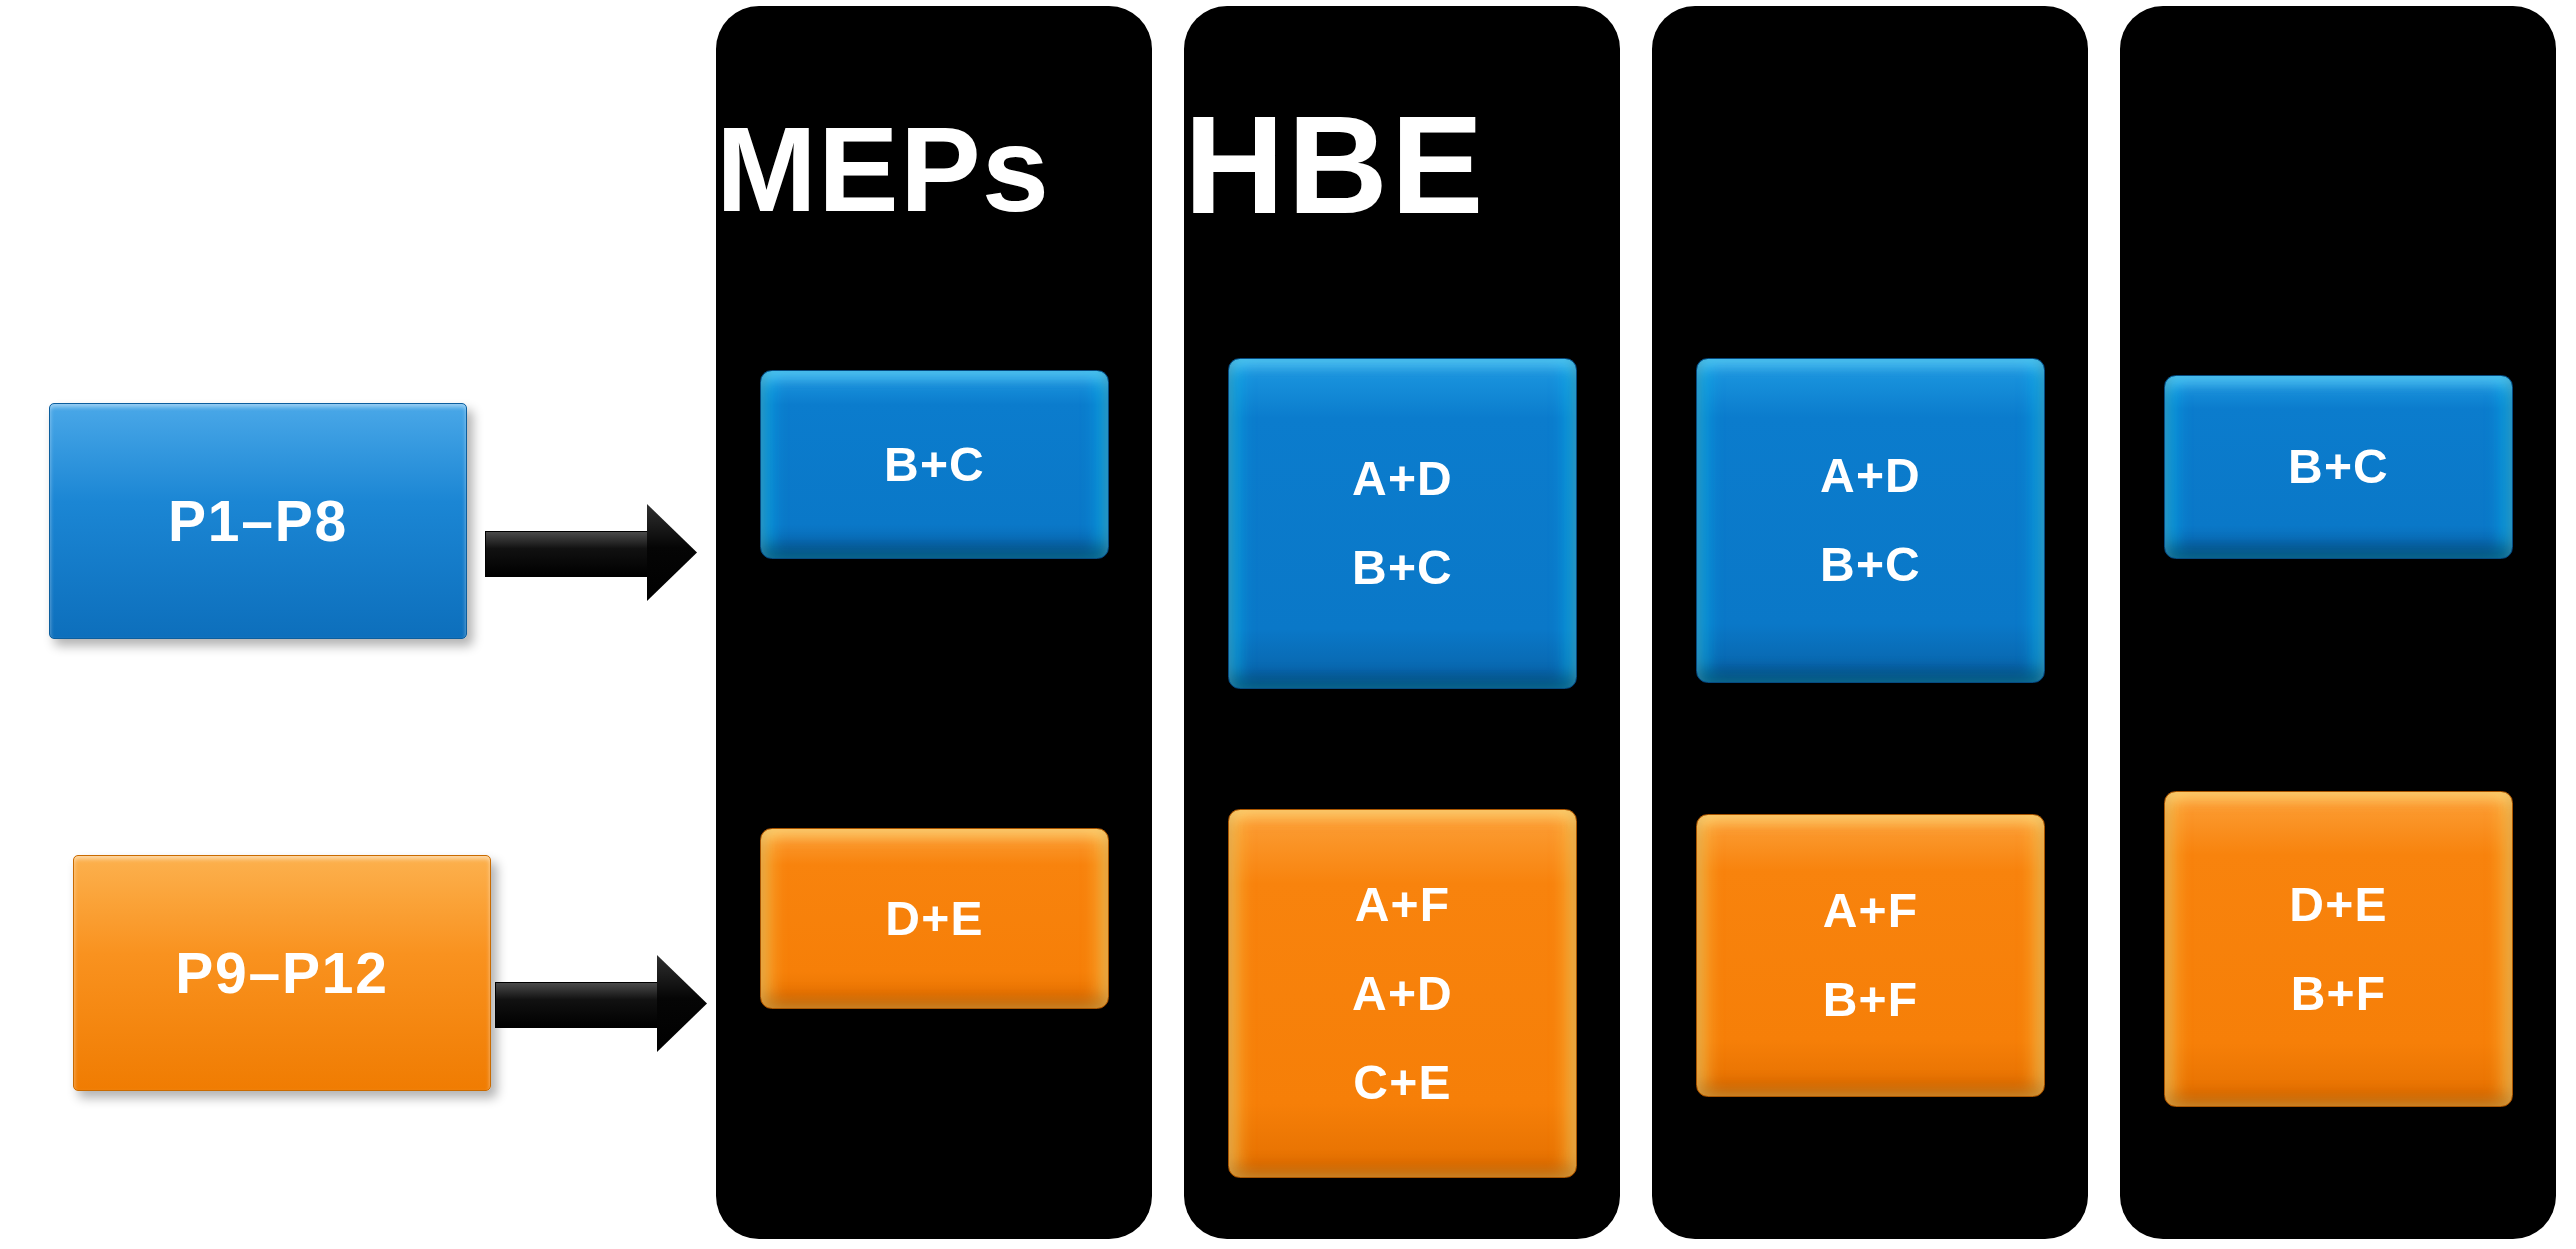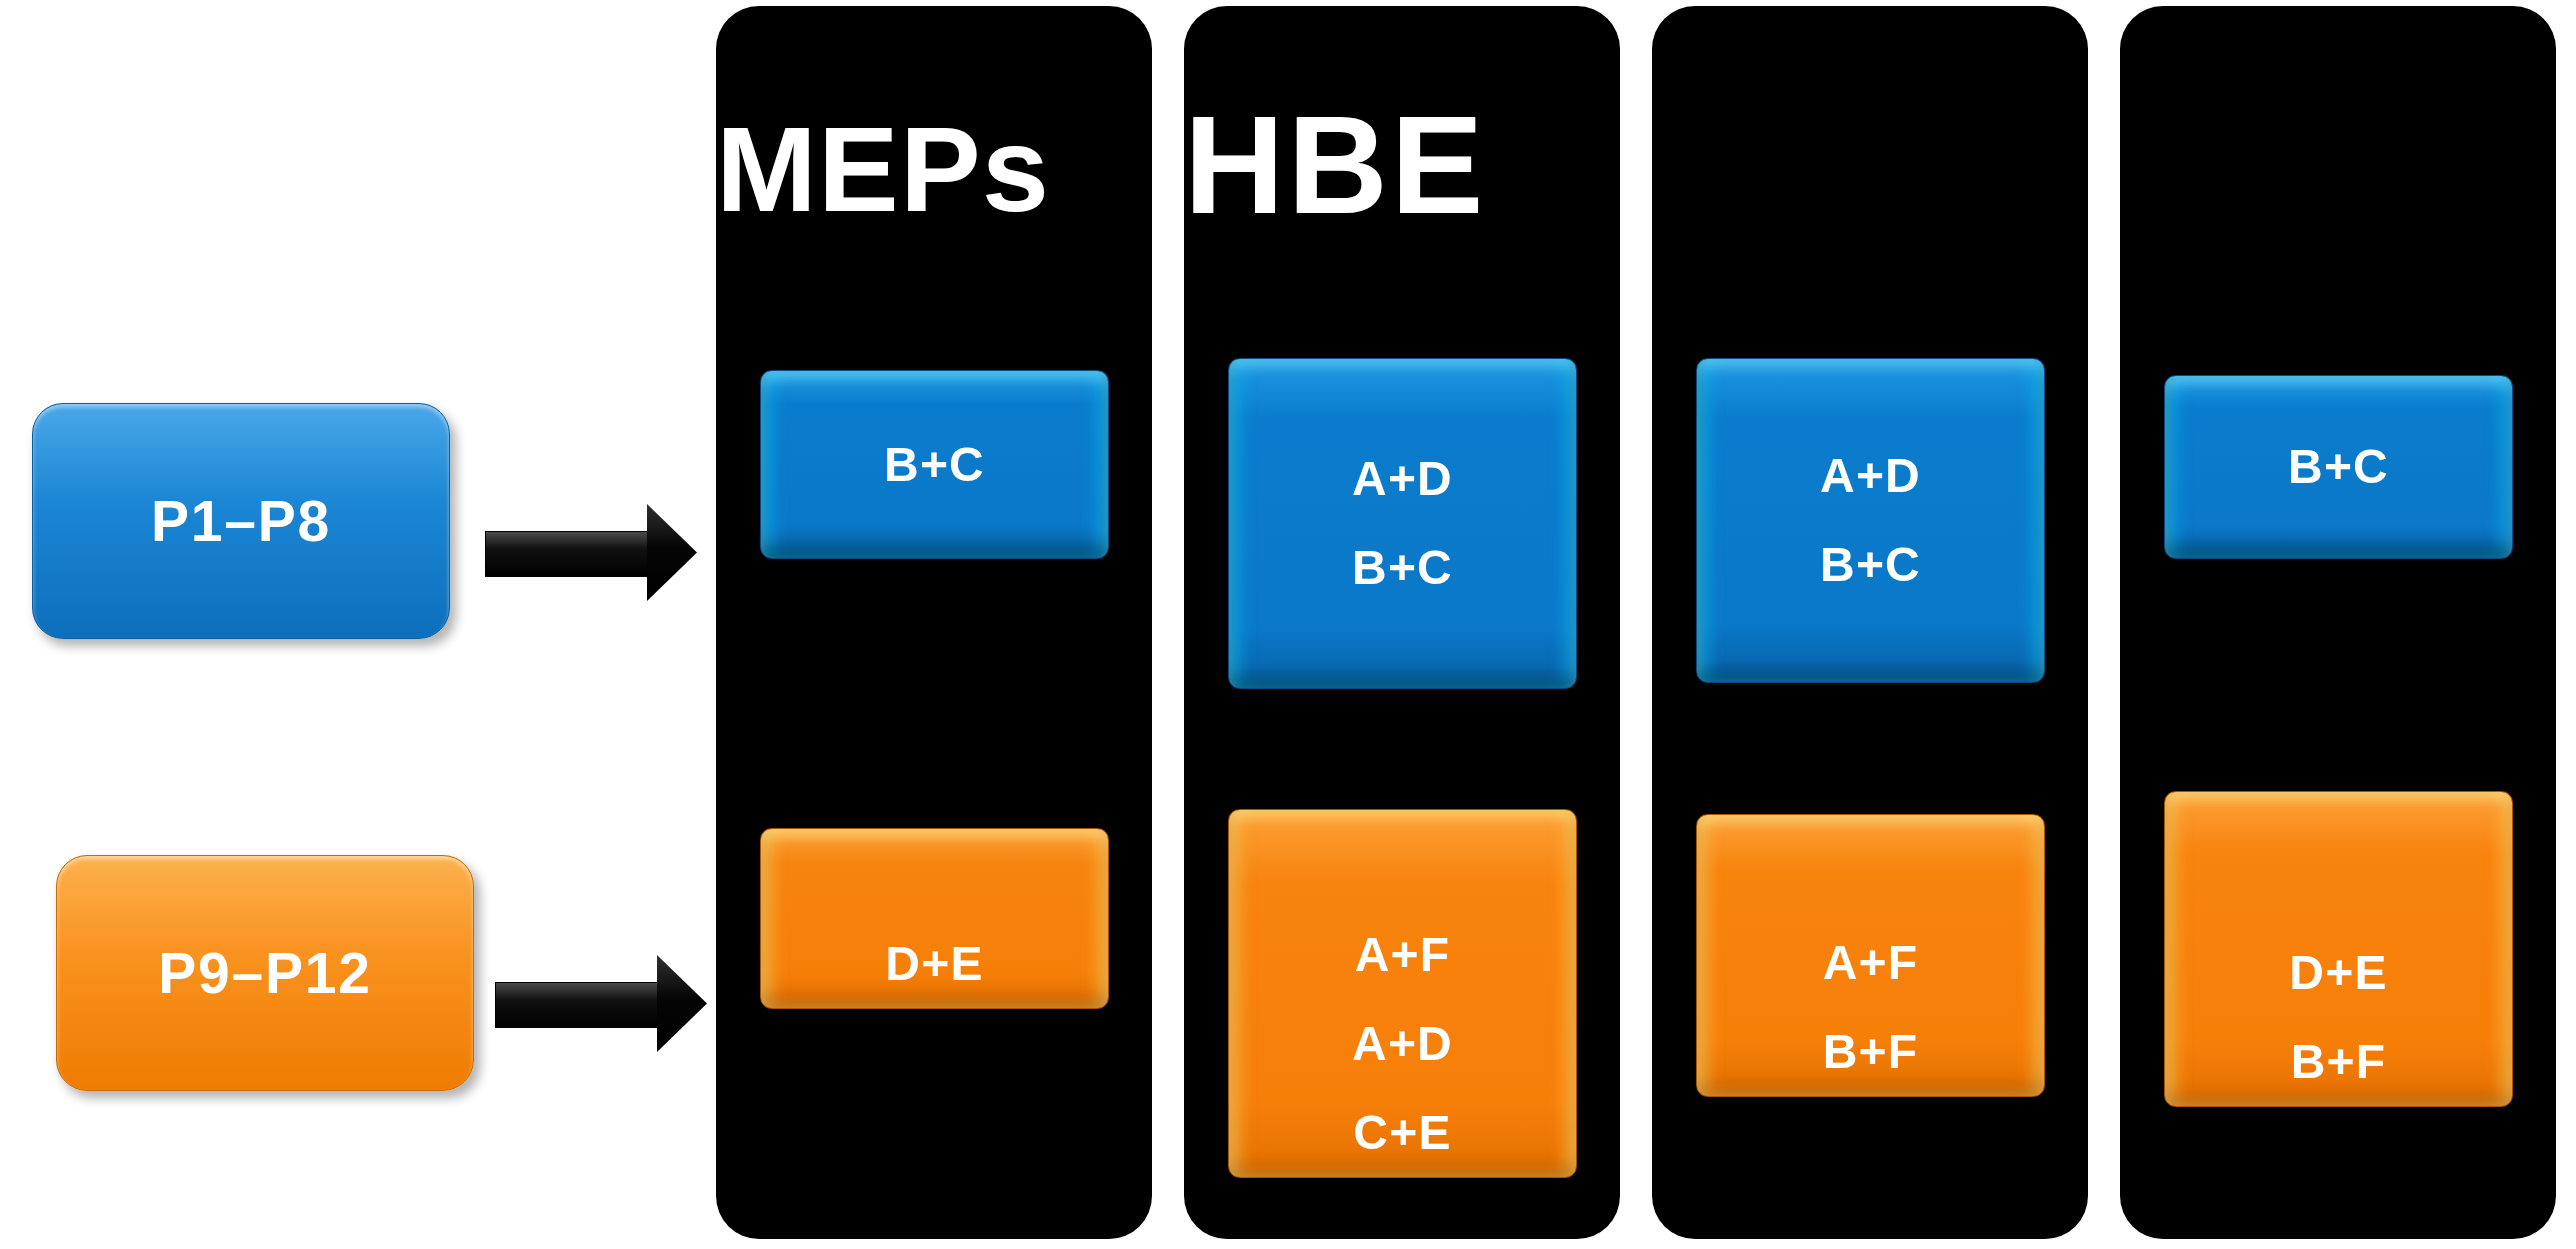--- a/index.html
+++ b/index.html
@@ -3,21 +3,21 @@
 <meta charset="utf-8">
 <style>
   html,body { margin:0; padding:0; background:#ffffff; }
   .stage {
     position:relative; width:2576px; height:1250px; background:#ffffff;
     font-family:"Liberation Sans", sans-serif; font-weight:bold; overflow:hidden;
   }
 
   
   .source {
-    position:absolute; left:32px; width:416px; border-radius:31px;
+    position:absolute; left:49px; width:416px; border-radius:5px;
     display:flex; align-items:center; justify-content:center;
     color:#ffffff; font-size:57px; letter-spacing:1.8px;
   }
   .source.blue {
     top:403px; height:234px;
     background:linear-gradient(180deg,#4aa8e8 0%, #1b86d4 42%, #0d6fbc 100%);
     border:1.8px solid #0b5e9e;
     box-shadow: 5.9px 7px 10.6px rgba(0,0,0,.30), inset 0 3px 4.7px rgba(255,255,255,.45);
   }
   .source.orange {
@@ -77,21 +77,20 @@
       inset -10.6px 0 15.3px rgba(12,195,250,.60);
   }
   .mini.orange {
     background:linear-gradient(180deg,#fca13a 0%, #f8830d 20%, #f67f08 80%, #e36f00 100%);
     border:1.2px solid #a85400;
     box-shadow:
       inset 0 8.3px 13px rgba(255,236,170,.35),
       inset 0 -9.4px 15.3px rgba(110,45,0,.35),
       inset 10.6px 0 15.3px rgba(255,210,90,.60),
       inset -10.6px 0 15.3px rgba(255,210,90,.60);
-    justify-content: flex-end;
   }
 </style>
 </head>
 <body>
 
 <div class="stage">
 
   <div class="source blue">
     <span>P1–P8</span>
   </div>

